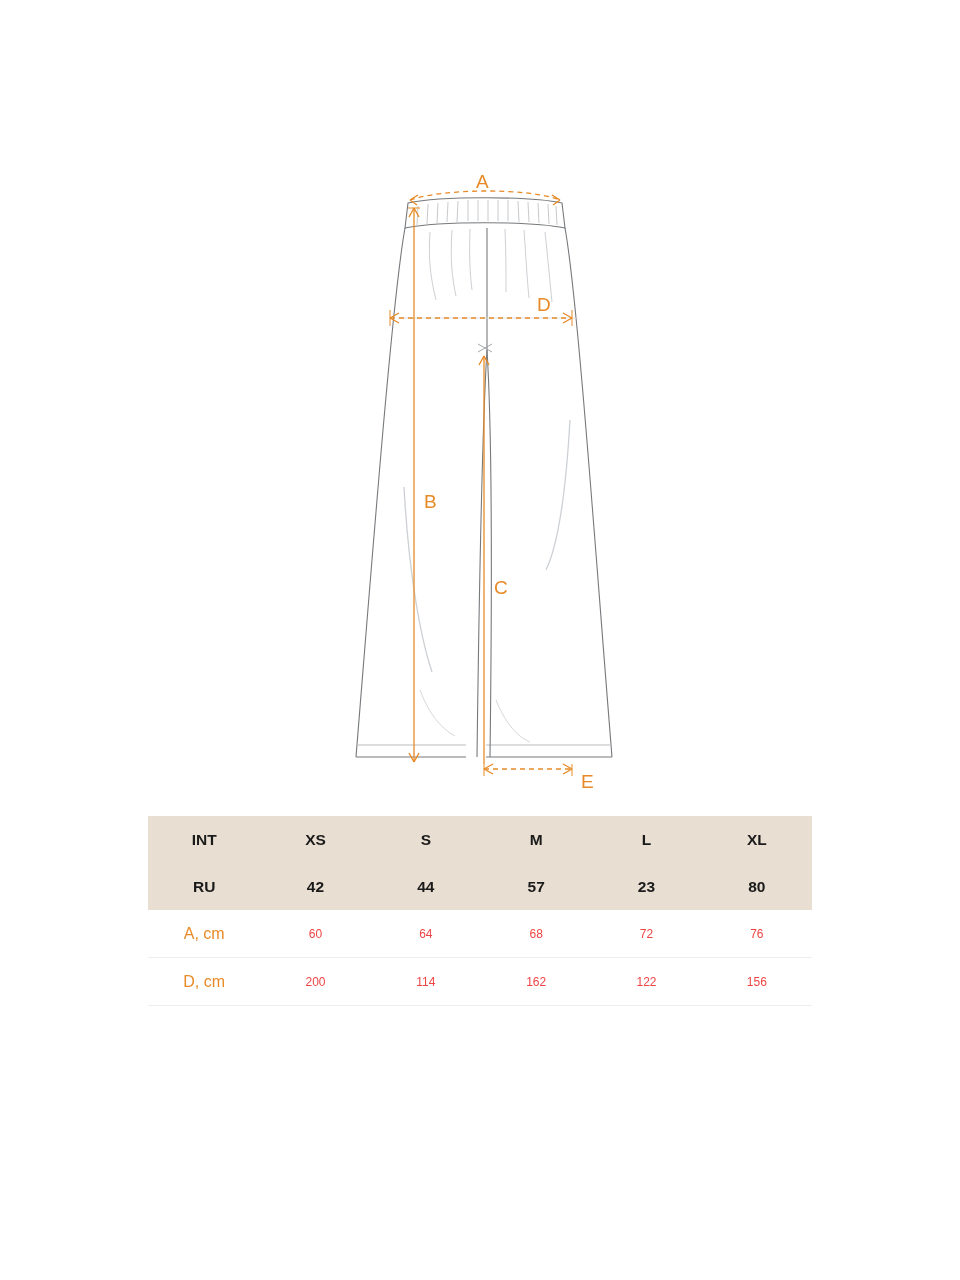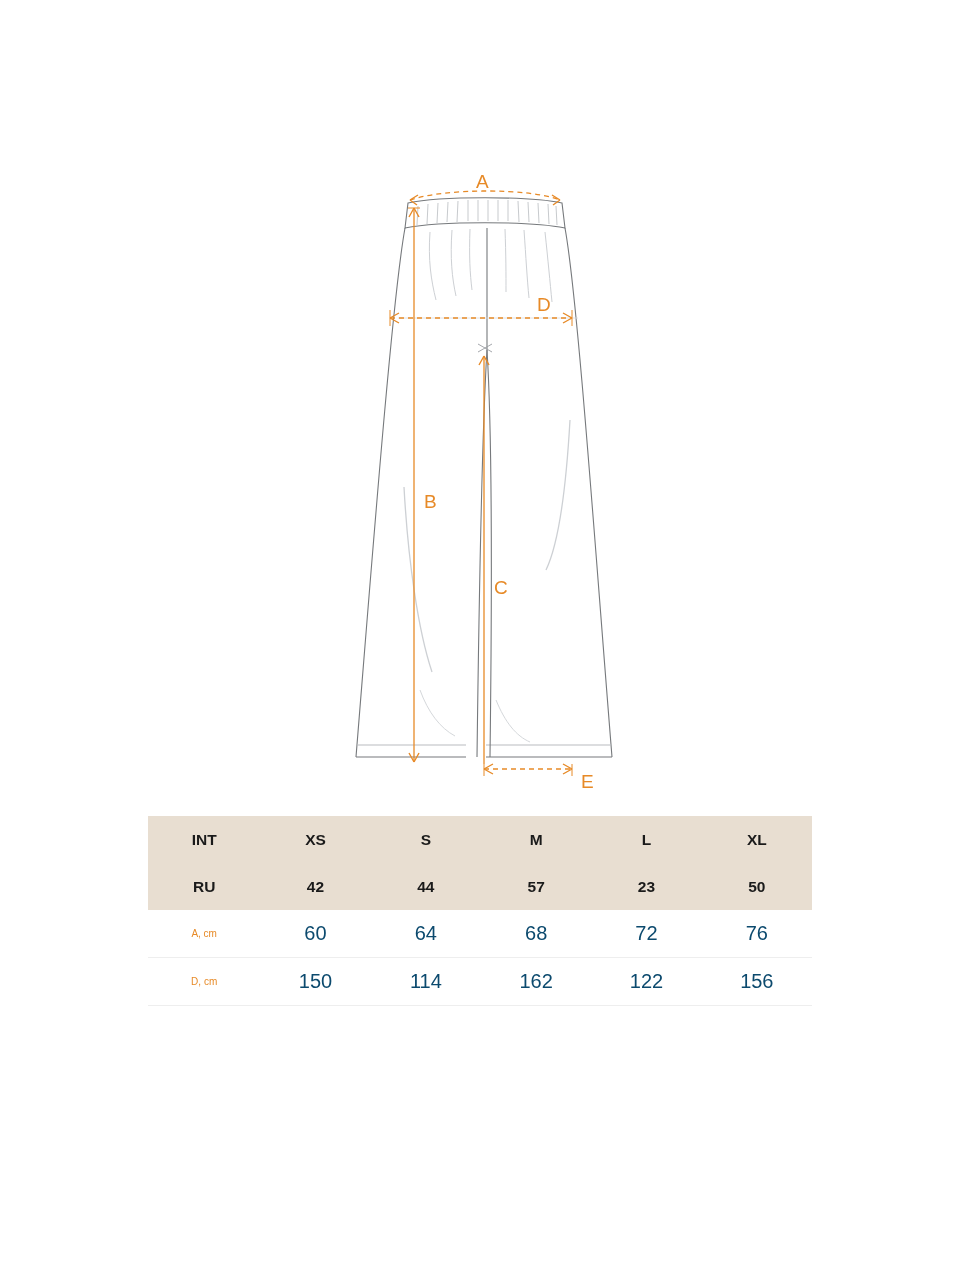--- a/index.html
+++ b/index.html
@@ -58,30 +58,30 @@
     background: #e8ded1;
     font-weight: bold;
     color: #1a1a1a;
     font-size: 15.5px;
   }
   .head-row td.rowhead {
     text-align: center;
   }
   .data-row td {
     border-bottom: 1px solid #eeeeee;
-    color: #0c4a6e;
-    font-size: 20px;
+    color: #ef4444;
+    font-size: 12px;
   }
   .data-row:first-of-type td {
     border-top: 1px solid #ffffff;
   }
   .data-row td.rowhead {
     color: #e78a27;
     text-align: center;
-    font-size: 10px;
+    font-size: 16px;
   }
   .col-label { width: 112px; }
   .col-val { width: 110px; }
 </style>
 </head>
 <body>
 
 <div id="diagram-area">
 
   <svg id="diagram-svg" width="960" height="812" viewBox="0 0 960 812">
@@ -196,33 +196,33 @@
       <td class="col-val">M</td>
       <td class="col-val">L</td>
       <td class="col-val">XL</td>
     </tr>
     <tr class="head-row">
       <td class="rowhead">RU</td>
       <td>42</td>
       <td>44</td>
       <td>57</td>
       <td>23</td>
-      <td>50</td>
+      <td>80</td>
     </tr>
 
     <tr class="data-row">
       <td class="rowhead">A, cm</td>
       <td>60</td>
       <td>64</td>
       <td>68</td>
       <td>72</td>
       <td>76</td>
     </tr>
     <tr class="data-row">
       <td class="rowhead">D, cm</td>
-      <td>150</td>
+      <td>200</td>
       <td>114</td>
       <td>162</td>
       <td>122</td>
       <td>156</td>
     </tr>
   </tbody>
 </table>
 
 </body></html>

